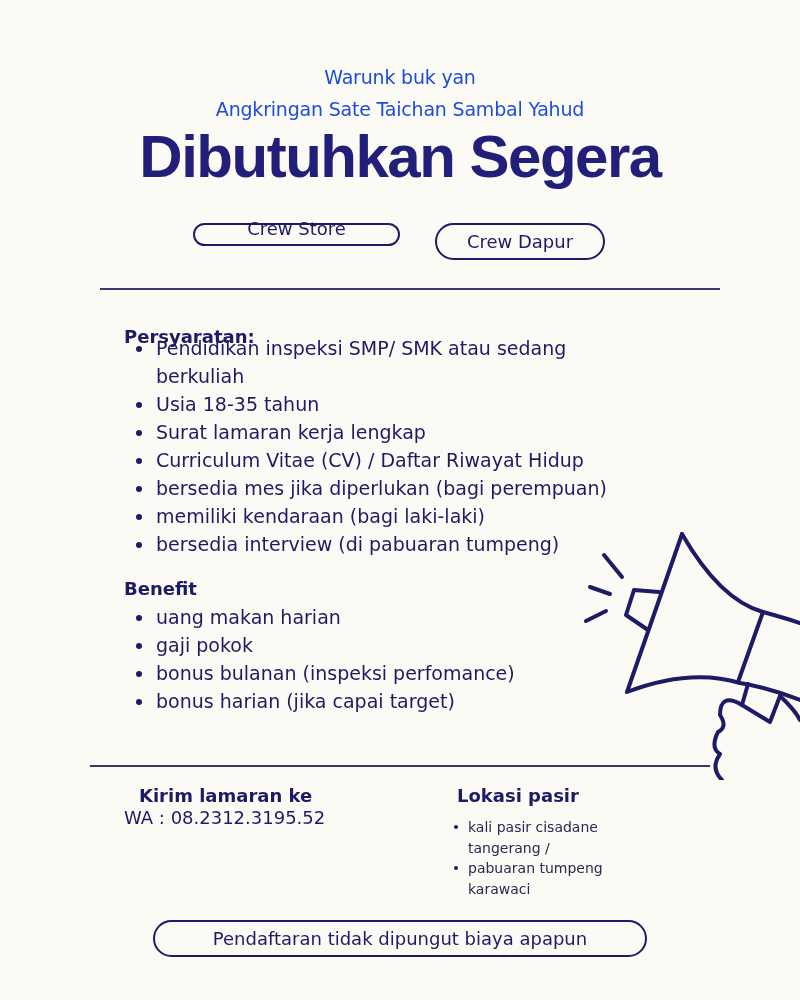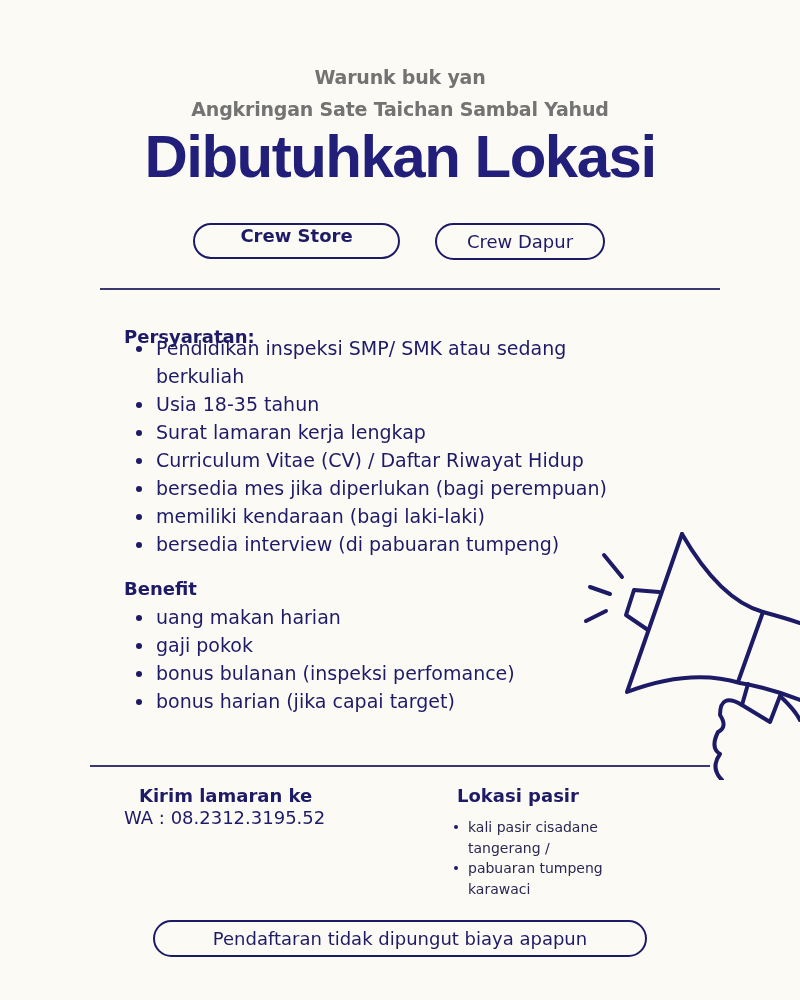--- a/index.html
+++ b/index.html
@@ -2,21 +2,21 @@
 <html><head>
 <meta charset="utf-8">
 <style>
   html, body { margin:0; padding:0; }
   body {
     width:800px; height:1000px; overflow:hidden; position:relative;
     background:#fcfaf5; color:#1e1b66;
     font-family:"DejaVu Sans", sans-serif;
   }
   .abs { position:absolute; }
-  .sub { width:800px; text-align:center; font-size:19px; color:#737373; letter-spacing:-0.2px;font-weight:bold; }
+  .sub { width:800px; text-align:center; font-size:19px; color:#1d4ed8; letter-spacing:-0.2px; }
   .title { width:800px; text-align:center; top:122px; font-size:60px; font-weight:bold; color:#211f7a; letter-spacing:-1.5px; font-family:"Liberation Sans", sans-serif; }
   .pill {
     border:2.5px solid #1e1b66; border-radius:20px; box-sizing:border-box;
     display:flex; align-items:center; justify-content:center;
     font-size:18px; color:#1e1b66; background:transparent;
   }
   .rule { height:2px; background:#3a3870; }
   .h { font-weight:bold; font-size:18px; color:#1e1b66; }
   ul.list { list-style:none; margin:0; padding:0; }
   ul.list li { position:relative; padding-left:32px; font-size:19px; line-height:28px; color:#1e1b66; }
@@ -24,23 +24,23 @@
     content:""; position:absolute; left:12px; top:12px; width:6px; height:6px; border-radius:50%; background:#1e1b66;
   }
   ul.small li { padding-left:16px; font-size:14px; line-height:20.5px; color:#2a2850; }
   ul.small li::before { left:2px; top:8px; width:4px; height:4px; }
 </style>
 </head>
 <body>
 
 <div class="abs sub" style="top:66px;">Warunk buk yan</div>
 <div class="abs sub" style="top:98px;">Angkringan Sate Taichan Sambal Yahud</div>
-<div class="abs title">Dibutuhkan Lokasi</div>
+<div class="abs title">Dibutuhkan Segera</div>
 
-<div class="abs pill" style="left:193px; top:223px; width:207px; height:36px; padding-bottom:12px;font-weight:bold;">Crew Store</div>
+<div class="abs pill" style="left:193px; top:223px; width:207px; height:23px; padding-bottom:12px;">Crew Store</div>
 <div class="abs pill" style="left:435px; top:223px; width:170px; height:37px;">Crew Dapur</div>
 
 <div class="abs rule" style="left:100px; top:288px; width:620px;"></div>
 
 <div class="abs h" style="left:124px; top:302px;margin-top:24px;">Persyaratan:</div>
 <ul class="abs list" style="left:124px; top:334px; width:520px;">
   <li>Pendidikan inspeksi SMP/ SMK atau sedang</li>
   <li style="padding-left:32px;" class="cont">berkuliah</li>
   <li>Usia 18-35 tahun</li>
   <li>Surat lamaran kerja lengkap</li>

